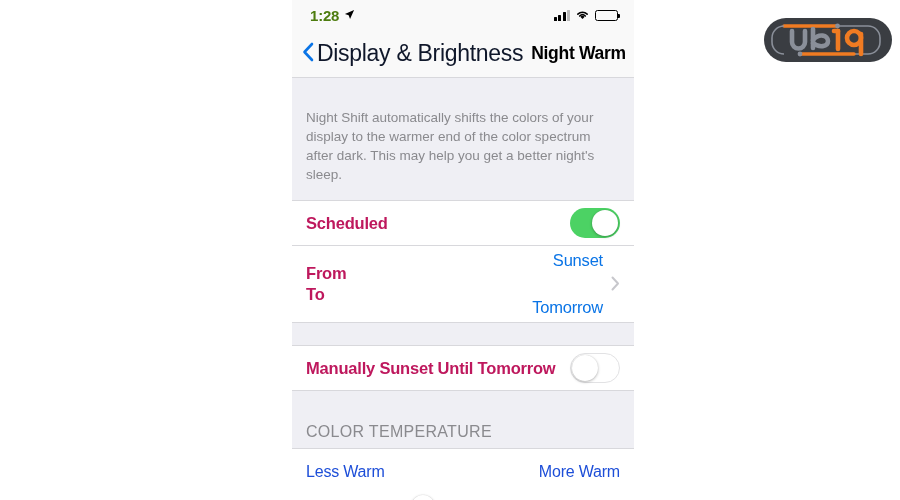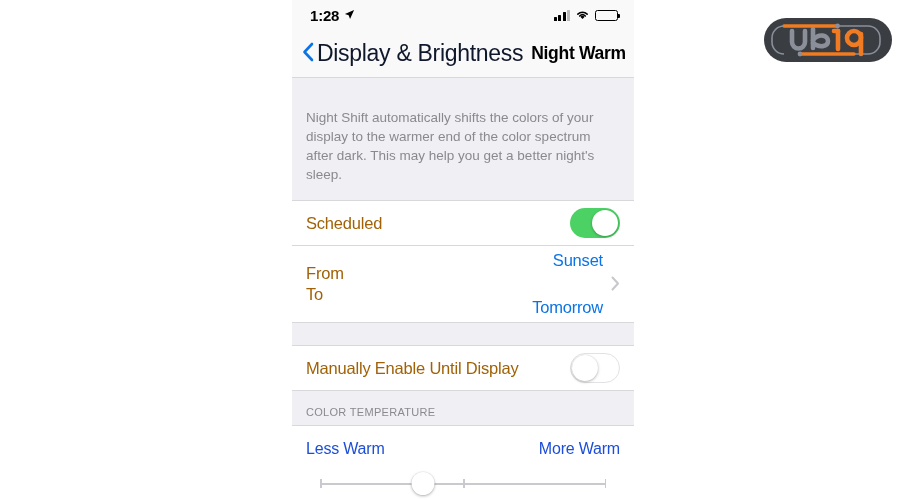--- a/index.html
+++ b/index.html
@@ -37,21 +37,21 @@
     box-sizing: border-box;
   }
   .sb-left {
     display: flex;
     align-items: center;
     gap: 5px;
   }
   .sb-time {
     font-size: 15px;
     font-weight: bold;
-    color: #000000;
+    color: #4d7c0f;
     letter-spacing: -0.2px;
   }
   .sb-right {
     display: flex;
     align-items: center;
     gap: 5px;
   }
 
   
   .signal {
@@ -154,22 +154,23 @@
     padding: 0 14px;
     box-sizing: border-box;
     min-height: 44px;
     background: #FFFFFF;
   }
   .row + .row {
     border-top: 1px solid #D8D8DC;
   }
   .row-label {
     font-size: 16.5px;
-    color: #a16207;
+    color: #be185d;
     letter-spacing: -0.2px;
+    font-weight: bold;
   }
 
   
   .row-fromto {
     min-height: 52px;
     align-items: stretch;
     padding-top: 5px;
     padding-bottom: 5px;
   }
   .fromto-left, .fromto-right {
@@ -224,23 +225,23 @@
     box-shadow: 0 1px 3px rgba(0,0,0,0.28), 0 0 1px rgba(0,0,0,0.15);
   }
   .toggle.on .knob { right: 2px; }
   .toggle.off .knob { left: 1px; top: 1px; }
 
   
   .sect-gap { height: 22px; background: #EFEFF4; }
   .sect-header {
     background: #EFEFF4;
     color: #8A8A8E;
-    font-size: 11px;
+    font-size: 16px;
     letter-spacing: 0.3px;
-    padding: 15px 14px 7px 14px;
+    padding: 32px 14px 7px 14px;
     box-sizing: border-box;
   }
 
   
   .slider-card {
     background: #FFFFFF;
     border-top: 1px solid #D8D8DC;
     padding: 14px 14px 0 14px;
     box-sizing: border-box;
   }
@@ -374,21 +375,21 @@
           <path d="M1.5 1.5 L7 7.5 L1.5 13.5" stroke="#C7C7CC" stroke-width="2" fill="none" stroke-linecap="round" stroke-linejoin="round"></path>
         </svg>
       </span>
     </div>
   </div>
 
   <div class="sect-gap"></div>
 
   <div class="card">
     <div class="row">
-      <span class="row-label">Manually Enable Until Display</span>
+      <span class="row-label">Manually Sunset Until Tomorrow</span>
       <span class="toggle off">
         <span class="knob"></span>
       </span>
     </div>
   </div>
 
   <div class="sect-header">COLOR TEMPERATURE</div>
 
   <div class="slider-card">
     <div class="slider-labels">

